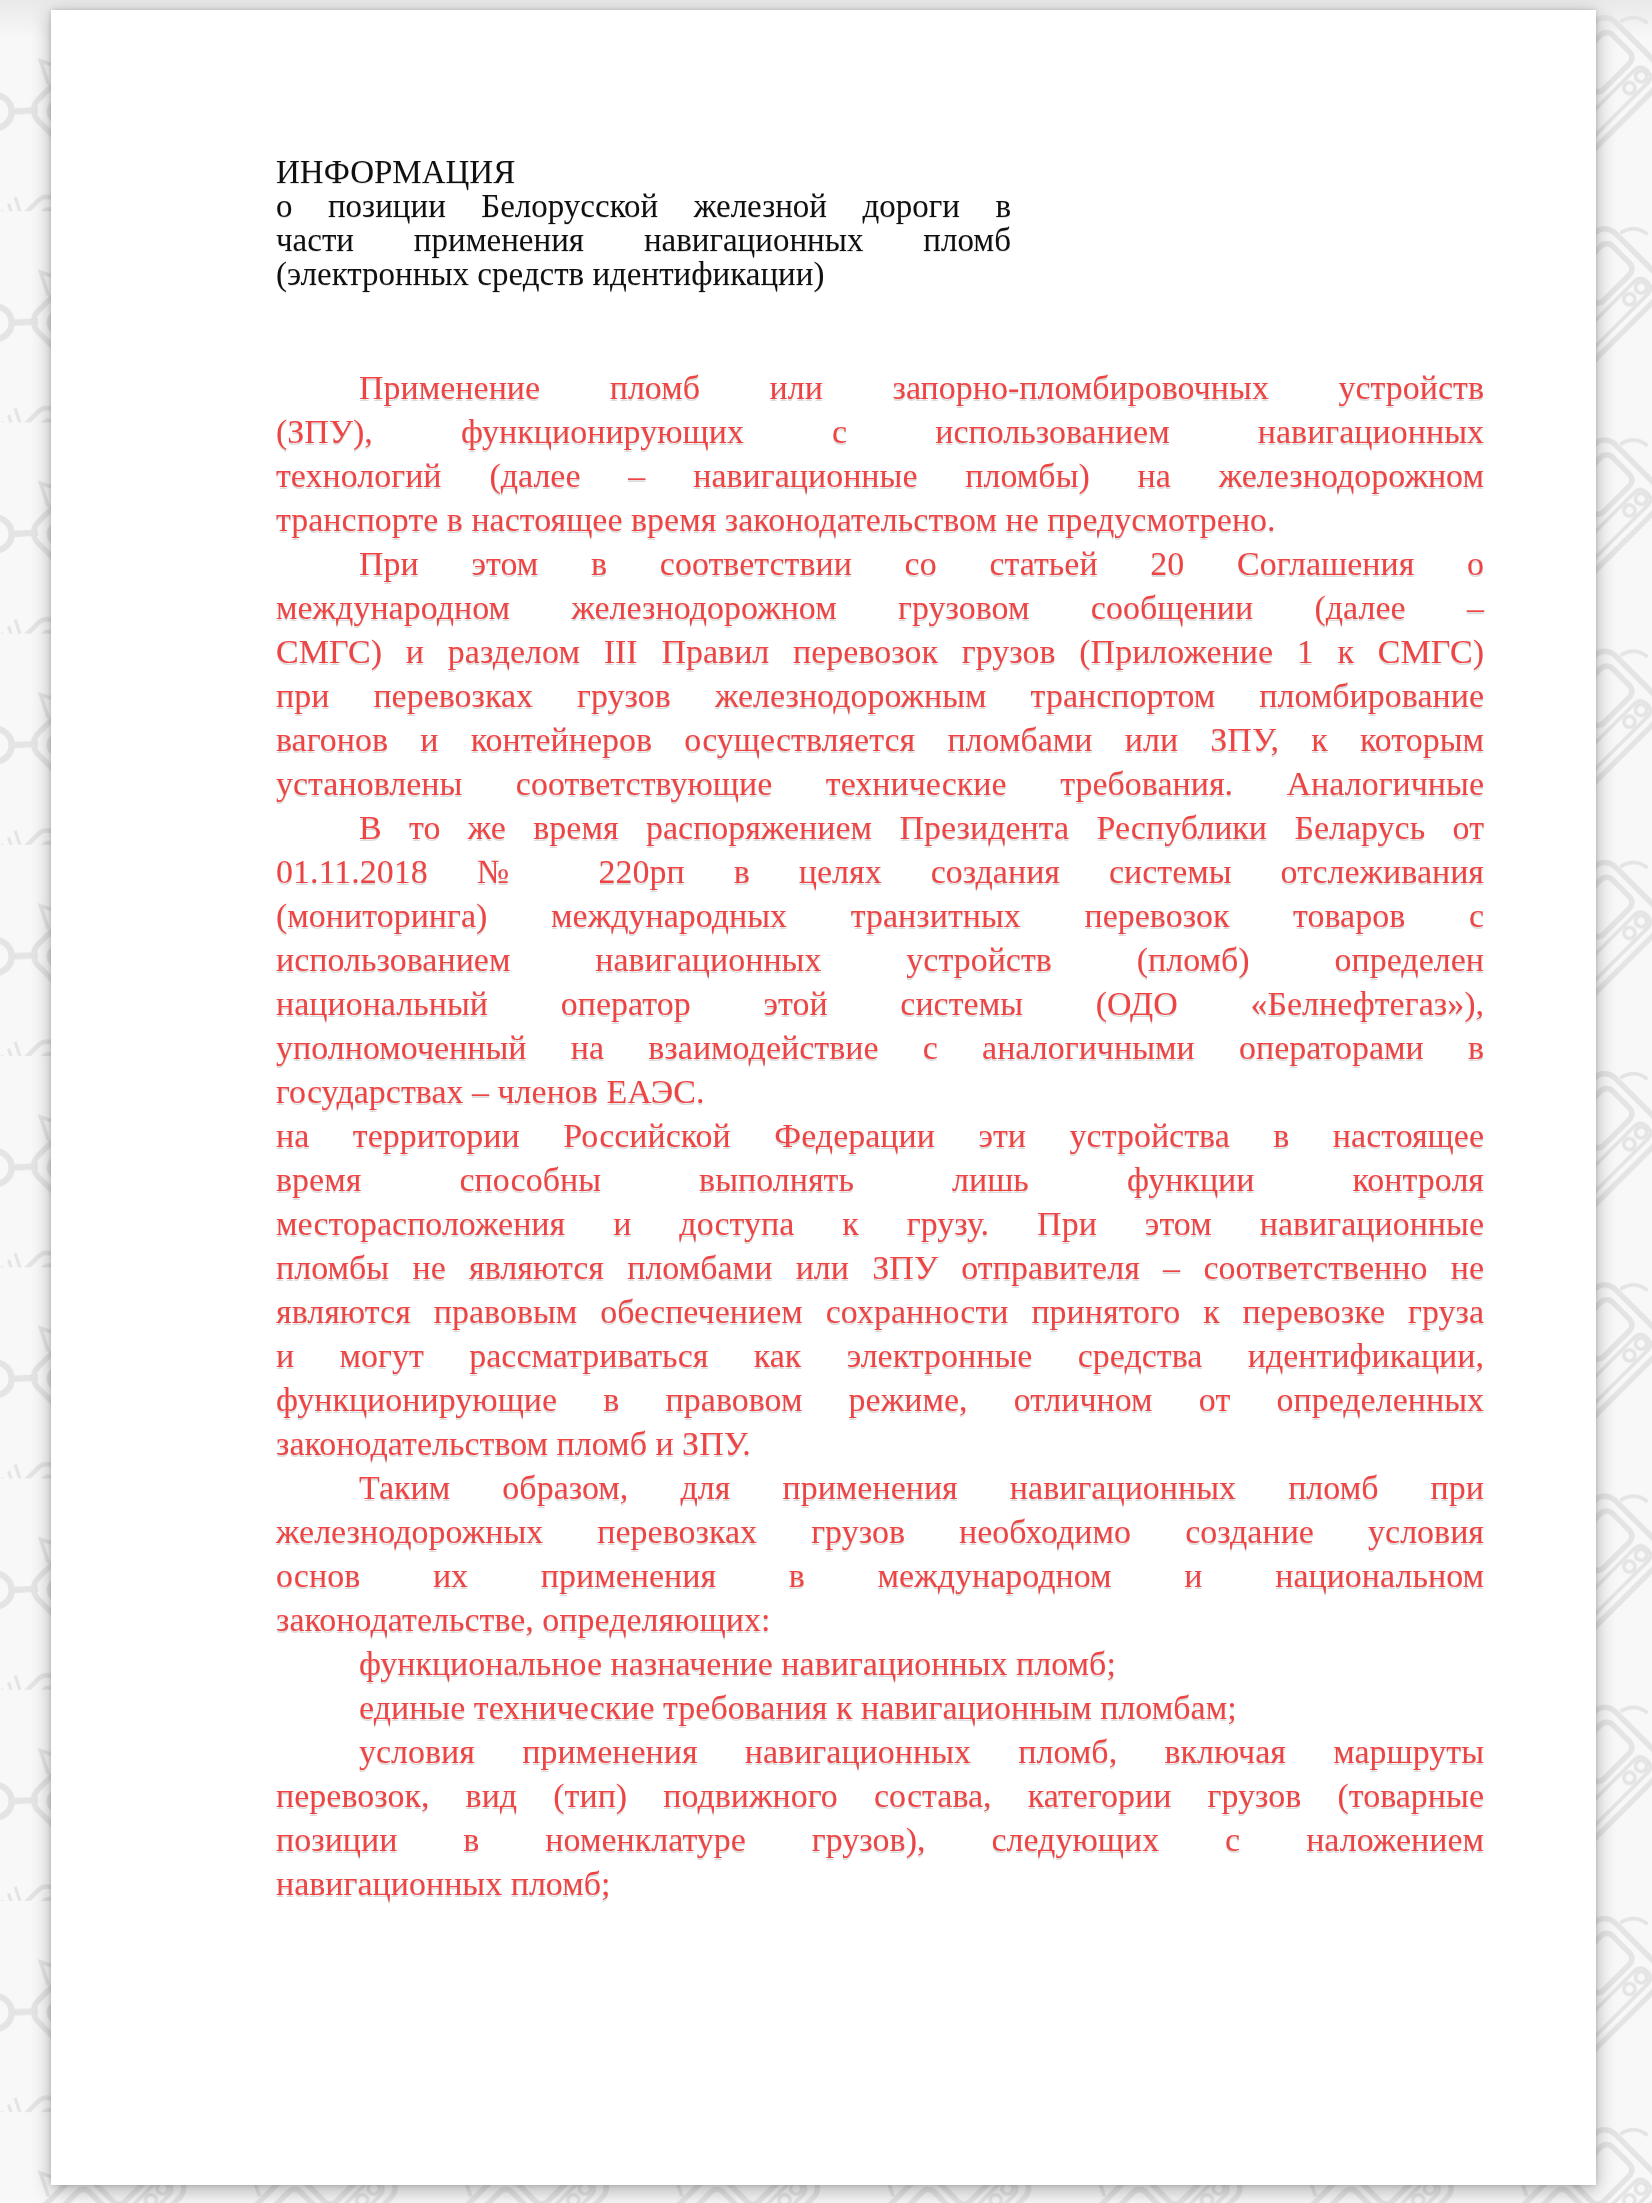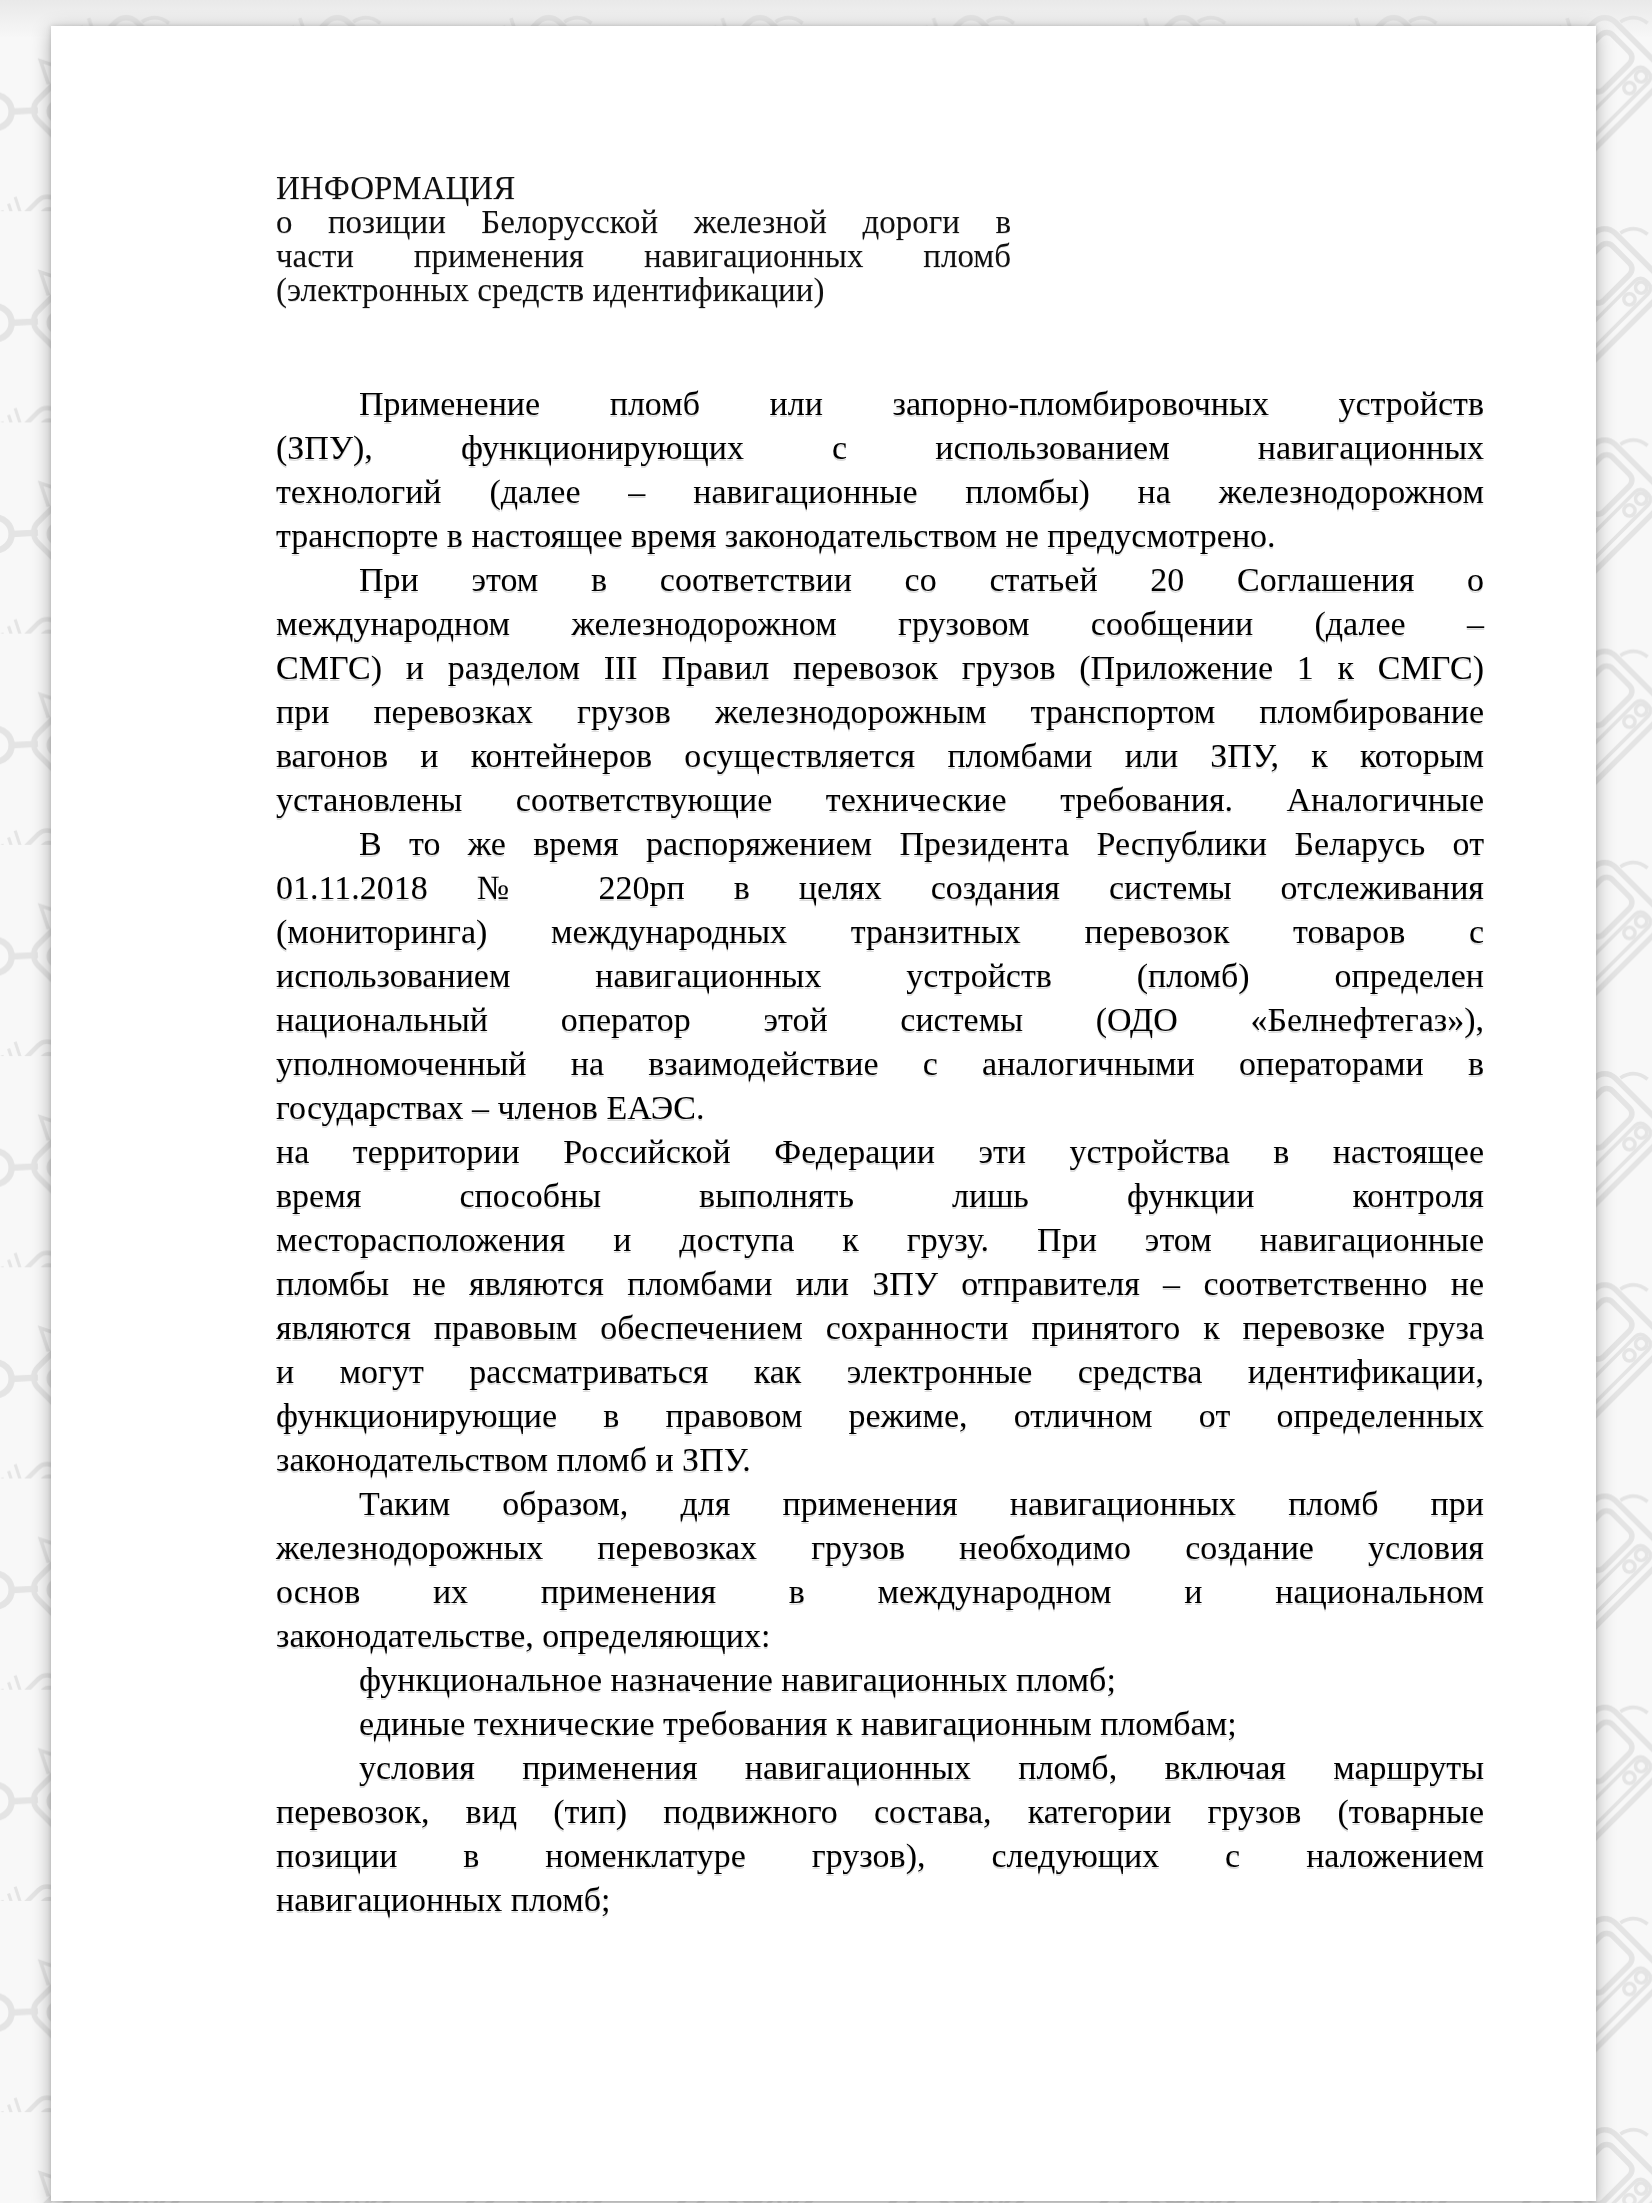--- a/index.html
+++ b/index.html
@@ -3,33 +3,33 @@
 <meta charset="utf-8">
 <style>
   html,body{margin:0;padding:0;}
   body{
     width:1653px;height:2204px;position:relative;overflow:hidden;
     background:#f6f6f6;
     font-family:"Liberation Serif", serif;
   }
   .bg-pattern{position:absolute;left:0;top:0;width:1653px;height:2204px;display:block;}
   .sheet{
-    position:absolute;left:51px;top:26px;width:1545px;height:2175px;
+    position:absolute;left:51px;top:10px;width:1545px;height:2175px;
     background:#ffffff;
     box-shadow:0 4.6px 18.4px rgba(0,0,0,0.30), 0 0 4.6px rgba(0,0,0,0.15);
   }
   .title-block{
     margin:145px 0 0 225px;
     width:735px;
     font-size:33px;line-height:34px;color:#101010;
   }
   .body-block{
     margin:75px 0 0 225px;
     width:1208px;
-    font-size:34px;line-height:44px;color:#000000;
+    font-size:34px;line-height:44px;color:#ef4444;
     text-shadow:0 1.8px 0 rgba(90,90,90,0.22);
   }
   .title-block .line{text-shadow:0 0.9px 0 rgba(90,90,90,0.18);}
   .line{
     text-align:justify;
     text-align-last:justify;
     white-space:normal;
   }
   .line.last{text-align:center;text-align-last:left;}
   .line.first{text-indent:83px;}

